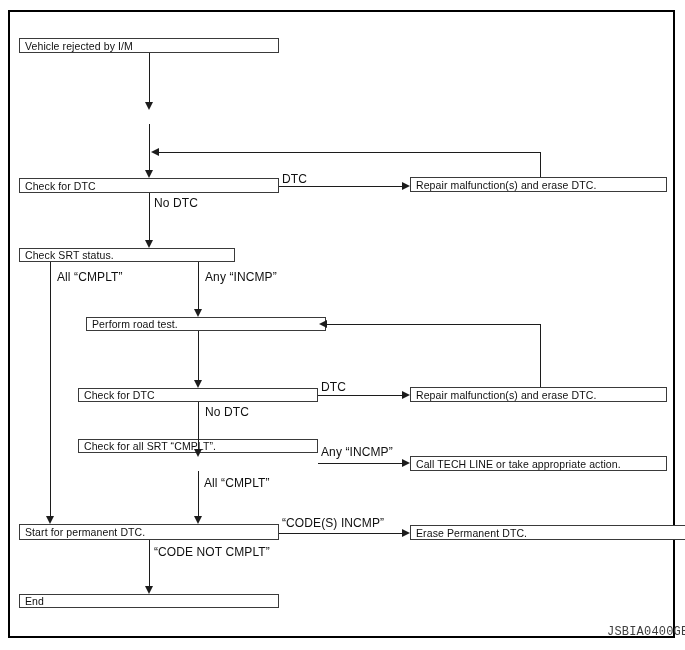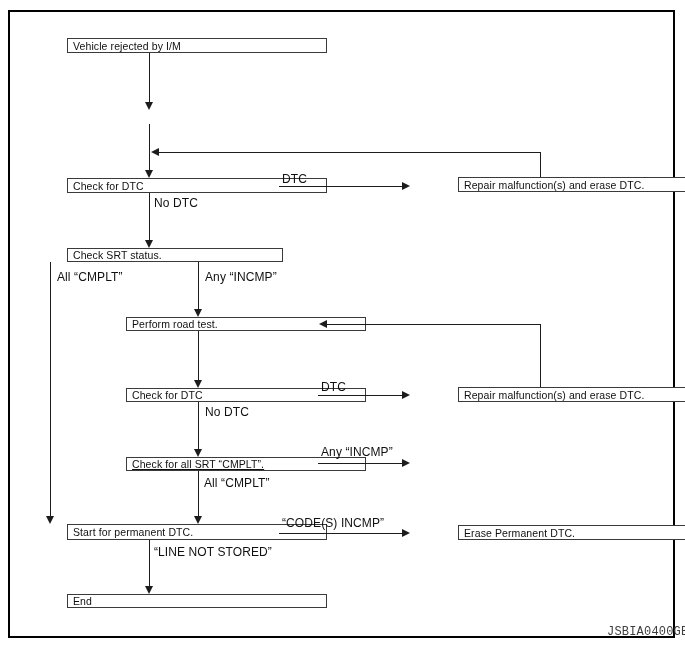--- a/index.html
+++ b/index.html
@@ -23,21 +23,20 @@
     position: absolute;
     border: 1.5px solid #3a3a3a;
     background: #ffffff;
     display: flex;
     align-items: center;
     padding-left: 5px;
     font-size: 10.5px;
     color: #101010;
     letter-spacing: 0.1px;
     white-space: nowrap;
-    margin-left: 48px;
   }
   .seg { position: absolute; background: #1c1c1c; }
   .arrow { position: absolute; width: 0; height: 0; }
   .arrow-down  { border-left: 4px solid transparent; border-right: 4px solid transparent; border-top: 8px solid #1c1c1c; }
   .arrow-left  { border-top: 4px solid transparent; border-bottom: 4px solid transparent; border-right: 8px solid #1c1c1c; }
   .arrow-right { border-top: 4px solid transparent; border-bottom: 4px solid transparent; border-left: 8px solid #1c1c1c; }
   .elabel {
     position: absolute;
     font-size: 12px;
     color: #101010;
@@ -63,31 +62,34 @@
     </div>
     <div class="node" style="left: 19px; top: 178px; width: 260px; height: 15px;">
       <span>Check for DTC</span>
     </div>
     <div class="node" style="left: 410px; top: 177px; width: 257px; height: 15px;">
       <span>Repair malfunction(s) and erase DTC.</span>
     </div>
     <div class="node" style="left: 19px; top: 248px; width: 216px; height: 14px;">
       <span>Check SRT status.</span>
     </div>
-    <div class="node" style="left: 78px; top: 317px; width: 240px; height: 14px;">
+    <div class="node" style="left: 86px; top: 317px; width: 240px; height: 14px;">
       <span>Perform road test.</span>
     </div>
     <div class="node" style="left: 78px; top: 388px; width: 240px; height: 14px;">
       <span>Check for DTC</span>
     </div>
     <div class="node" style="left: 410px; top: 387px; width: 257px; height: 15px;">
       <span>Repair malfunction(s) and erase DTC.</span>
     </div>
-    <div class="node" style="left: 78px; top: 457px; width: 240px; height: 14px; text-decoration: underline;">
+    <div class="node" style="left: 78px; top: 439px; width: 240px; height: 14px;">
       <span>Check for all SRT “CMPLT”.</span>
+    </div>
+    <div class="node" style="left: 410px; top: 456px; width: 257px; height: 15px;">
+      <span>Call TECH LINE or take appropriate action.</span>
     </div>
     <div class="node" style="left: 19px; top: 524px; width: 260px; height: 16px;">
       <span>Start for permanent DTC.</span>
     </div>
     <div class="node" style="left: 410px; top: 525px; width: 277px; height: 15px;">
       <span>Erase Permanent DTC.</span>
     </div>
     <div class="node" style="left: 19px; top: 594px; width: 260px; height: 14px;">
       <span>End</span>
     </div>
@@ -125,14 +127,14 @@
     <div class="arrow arrow-down" style="left: 145px; top: 586px;"></div>
     <div class="elabel" style="left: 282px; top: 172px;">DTC</div>
     <div class="elabel" style="left: 154px; top: 196px;">No DTC</div>
     <div class="elabel" style="left: 57px; top: 270px;">All “CMPLT”</div>
     <div class="elabel" style="left: 205px; top: 270px;">Any “INCMP”</div>
     <div class="elabel" style="left: 321px; top: 380px;">DTC</div>
     <div class="elabel" style="left: 205px; top: 405px;">No DTC</div>
     <div class="elabel" style="left: 321px; top: 445px;">Any “INCMP”</div>
     <div class="elabel" style="left: 204px; top: 476px;">All “CMPLT”</div>
     <div class="elabel" style="left: 282px; top: 516px;">“CODE(S) INCMP”</div>
-    <div class="elabel" style="left: 154px; top: 545px;">“LINE NOT STORED”</div>
+    <div class="elabel" style="left: 154px; top: 545px;">“CODE NOT CMPLT”</div>
   </div>
 
 </body></html>

